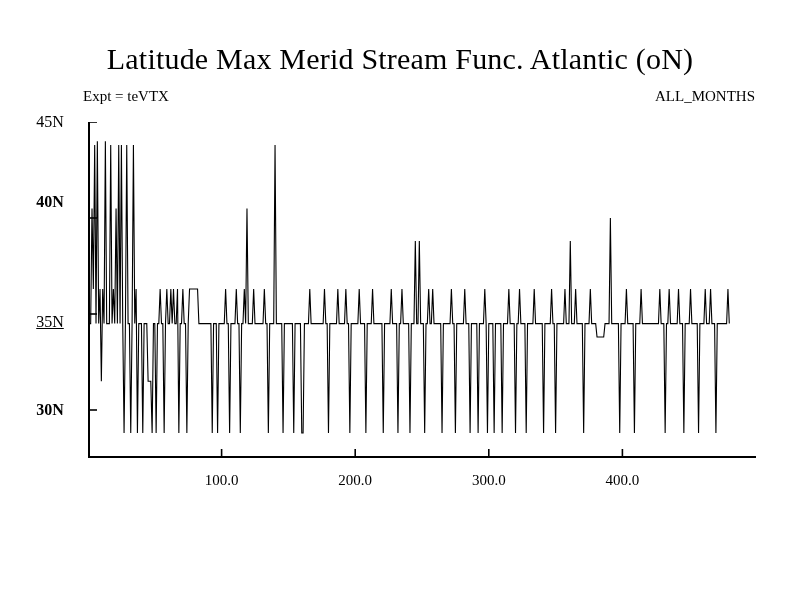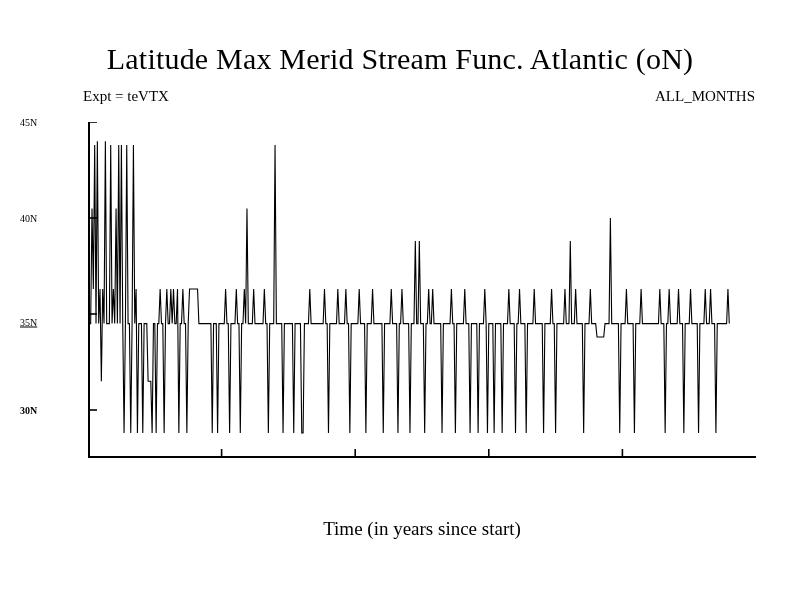--- a/index.html
+++ b/index.html
@@ -80,22 +80,22 @@
     left: 0;
     top: 122px;
     width: 800px;
     height: 336px;
     pointer-events: none;
   }
   .ytlab {
     position: absolute;
     left: 20px;
     width: 60px;
-    text-align: left;
-    font-size: 10px;
+    text-align: center;
+    font-size: 16px;
     transform: translateY(-50%);
   }
   .xlabels {
     position: absolute;
     left: 0;
     top: 458px;
     width: 800px;
     height: 30px;
   }
   .xtlab {
@@ -140,19 +140,24 @@
           <line x1="400.8" x2="400.8" y1="336" y2="327" stroke="#000" stroke-width="1.6"></line>
           <line x1="534.4" x2="534.4" y1="336" y2="327" stroke="#000" stroke-width="1.6"></line>
         </g>
       <path id="dataline" fill="none" stroke="#000000" stroke-width="1.1" stroke-linejoin="miter" stroke-linecap="butt" d="M0.00,311.04L1.34,201.60L2.67,201.60L4.01,86.40L5.34,167.04L6.68,23.04L8.02,201.60L9.35,19.20L10.69,201.60L12.02,167.04L13.36,259.20L14.70,167.04L16.03,201.60L17.37,19.20L18.70,201.60L20.04,201.60L21.38,201.60L22.71,23.04L24.05,201.60L25.38,167.04L26.72,201.60L28.06,86.40L29.39,201.60L30.73,23.04L32.06,201.60L33.40,23.04L34.74,201.60L36.07,311.04L37.41,201.60L38.74,23.04L40.08,201.60L41.42,201.60L42.75,311.04L44.09,201.60L45.42,23.04L46.76,201.60L48.10,167.04L49.43,311.04L50.77,201.60L52.10,201.60L53.44,201.60L54.78,311.04L56.11,201.60L57.45,201.60L58.78,201.60L60.12,259.20L61.46,259.20L62.79,259.20L64.13,311.04L65.46,201.60L66.80,201.60L68.14,311.04L69.47,201.60L70.81,201.60L72.14,167.04L73.48,201.60L74.82,201.60L76.15,311.04L77.49,201.60L78.82,167.04L80.16,201.60L81.50,201.60L82.83,167.04L84.17,201.60L85.50,167.04L86.84,201.60L88.18,201.60L89.51,167.04L90.85,311.04L92.18,201.60L93.52,201.60L94.86,167.04L96.19,201.60L97.53,201.60L98.86,311.04L100.20,201.60L101.54,167.04L102.87,167.04L104.21,167.04L105.54,167.04L106.88,167.04L108.22,167.04L109.55,167.04L110.89,201.60L112.22,201.60L113.56,201.60L114.90,201.60L116.23,201.60L117.57,201.60L118.90,201.60L120.24,201.60L121.58,201.60L122.91,201.60L124.25,311.04L125.58,201.60L126.92,201.60L128.26,201.60L129.59,311.04L130.93,201.60L132.26,201.60L133.60,201.60L134.94,201.60L136.27,201.60L137.61,167.04L138.94,201.60L140.28,201.60L141.62,311.04L142.95,201.60L144.29,201.60L145.62,201.60L146.96,201.60L148.30,167.04L149.63,201.60L150.97,201.60L152.30,311.04L153.64,201.60L154.98,201.60L156.31,167.04L157.65,201.60L158.98,86.40L160.32,201.60L161.66,201.60L162.99,201.60L164.33,201.60L165.66,167.04L167.00,201.60L168.34,201.60L169.67,201.60L171.01,201.60L172.34,201.60L173.68,201.60L175.02,201.60L176.35,167.04L177.69,201.60L179.02,201.60L180.36,311.04L181.70,201.60L183.03,201.60L184.37,201.60L185.70,201.60L187.04,23.04L188.38,201.60L189.71,201.60L191.05,201.60L192.38,201.60L193.72,201.60L195.06,311.04L196.39,201.60L197.73,201.60L199.06,201.60L200.40,201.60L201.74,201.60L203.07,201.60L204.41,201.60L205.74,311.04L207.08,201.60L208.42,201.60L209.75,201.60L211.09,201.60L212.42,201.60L213.76,311.04L215.10,311.04L216.43,201.60L217.77,201.60L219.10,201.60L220.44,201.60L221.78,167.04L223.11,201.60L224.45,201.60L225.78,201.60L227.12,201.60L228.46,201.60L229.79,201.60L231.13,201.60L232.46,201.60L233.80,201.60L235.14,201.60L236.47,167.04L237.81,201.60L239.14,201.60L240.48,311.04L241.82,201.60L243.15,201.60L244.49,201.60L245.82,201.60L247.16,201.60L248.50,201.60L249.83,167.04L251.17,201.60L252.50,201.60L253.84,201.60L255.18,201.60L256.51,201.60L257.85,167.04L259.18,201.60L260.52,201.60L261.86,311.04L263.19,201.60L264.53,201.60L265.86,201.60L267.20,201.60L268.54,201.60L269.87,201.60L271.21,167.04L272.54,201.60L273.88,201.60L275.22,201.60L276.55,201.60L277.89,311.04L279.22,201.60L280.56,201.60L281.90,201.60L283.23,201.60L284.57,167.04L285.90,201.60L287.24,201.60L288.58,201.60L289.91,201.60L291.25,201.60L292.58,201.60L293.92,201.60L295.26,311.04L296.59,201.60L297.93,201.60L299.26,201.60L300.60,201.60L301.94,201.60L303.27,167.04L304.61,201.60L305.94,201.60L307.28,201.60L308.62,201.60L309.95,311.04L311.29,201.60L312.62,201.60L313.96,167.04L315.30,201.60L316.63,201.60L317.97,201.60L319.30,201.60L320.64,201.60L321.98,311.04L323.31,201.60L324.65,201.60L325.98,201.60L327.32,119.04L328.66,201.60L329.99,201.60L331.33,119.04L332.66,201.60L334.00,201.60L335.34,201.60L336.67,311.04L338.01,201.60L339.34,201.60L340.68,167.04L342.02,201.60L343.35,201.60L344.69,167.04L346.02,201.60L347.36,201.60L348.70,201.60L350.03,201.60L351.37,201.60L352.70,201.60L354.04,311.04L355.38,201.60L356.71,201.60L358.05,201.60L359.38,201.60L360.72,201.60L362.06,201.60L363.39,167.04L364.73,201.60L366.06,201.60L367.40,311.04L368.74,201.60L370.07,201.60L371.41,201.60L372.74,201.60L374.08,201.60L375.42,201.60L376.75,167.04L378.09,201.60L379.42,201.60L380.76,201.60L382.10,311.04L383.43,201.60L384.77,201.60L386.10,201.60L387.44,201.60L388.78,201.60L390.11,311.04L391.45,201.60L392.78,201.60L394.12,201.60L395.46,201.60L396.79,167.04L398.13,201.60L399.46,311.04L400.80,201.60L402.14,201.60L403.47,201.60L404.81,201.60L406.14,311.04L407.48,201.60L408.82,201.60L410.15,201.60L411.49,201.60L412.82,201.60L414.16,311.04L415.50,201.60L416.83,201.60L418.17,201.60L419.50,201.60L420.84,167.04L422.18,201.60L423.51,201.60L424.85,201.60L426.18,201.60L427.52,311.04L428.86,201.60L430.19,201.60L431.53,167.04L432.86,201.60L434.20,201.60L435.54,201.60L436.87,201.60L438.21,311.04L439.54,201.60L440.88,201.60L442.22,201.60L443.55,201.60L444.89,201.60L446.22,167.04L447.56,201.60L448.90,201.60L450.23,201.60L451.57,201.60L452.90,201.60L454.24,201.60L455.58,311.04L456.91,201.60L458.25,201.60L459.58,201.60L460.92,201.60L462.26,201.60L463.59,167.04L464.93,201.60L466.26,201.60L467.60,311.04L468.94,201.60L470.27,201.60L471.61,201.60L472.94,201.60L474.28,201.60L475.62,201.60L476.95,167.04L478.29,201.60L479.62,201.60L480.96,201.60L482.30,119.04L483.63,201.60L484.97,201.60L486.30,201.60L487.64,167.04L488.98,201.60L490.31,201.60L491.65,201.60L492.98,201.60L494.32,201.60L495.66,311.04L496.99,201.60L498.33,201.60L499.66,201.60L501.00,201.60L502.34,167.04L503.67,201.60L505.01,201.60L506.34,201.60L507.68,201.60L509.02,215.04L510.35,215.04L511.69,215.04L513.02,215.04L514.36,215.04L515.70,215.04L517.03,201.60L518.37,201.60L519.70,201.60L521.04,201.60L522.38,96.00L523.71,201.60L525.05,201.60L526.38,201.60L527.72,201.60L529.06,201.60L530.39,201.60L531.73,311.04L533.06,201.60L534.40,201.60L535.74,201.60L537.07,201.60L538.41,167.04L539.74,201.60L541.08,201.60L542.42,201.60L543.75,201.60L545.09,201.60L546.42,311.04L547.76,201.60L549.10,201.60L550.43,201.60L551.77,201.60L553.10,167.04L554.44,201.60L555.78,201.60L557.11,201.60L558.45,201.60L559.78,201.60L561.12,201.60L562.46,201.60L563.79,201.60L565.13,201.60L566.46,201.60L567.80,201.60L569.14,201.60L570.47,201.60L571.81,167.04L573.14,201.60L574.48,201.60L575.82,201.60L577.15,311.04L578.49,201.60L579.82,201.60L581.16,167.04L582.50,201.60L583.83,201.60L585.17,201.60L586.50,201.60L587.84,201.60L589.18,201.60L590.51,167.04L591.85,201.60L593.18,201.60L594.52,201.60L595.86,311.04L597.19,201.60L598.53,201.60L599.86,201.60L601.20,201.60L602.54,167.04L603.87,201.60L605.21,201.60L606.54,201.60L607.88,201.60L609.22,201.60L610.55,311.04L611.89,201.60L613.22,201.60L614.56,201.60L615.90,201.60L617.23,167.04L618.57,201.60L619.90,201.60L621.24,201.60L622.58,167.04L623.91,201.60L625.25,201.60L626.58,201.60L627.92,311.04L629.26,201.60L630.59,201.60L631.93,201.60L633.26,201.60L634.60,201.60L635.94,201.60L637.27,201.60L638.61,201.60L639.94,167.04L641.28,201.60L642.62,NaNL643.95,NaNL645.29,NaNL646.62,NaNL647.96,NaNL649.30,NaNL650.63,NaNL651.97,NaNL653.30,NaNL654.64,NaNL655.98,NaNL657.31,NaNL658.65,NaNL659.98,NaNL661.32,NaNL662.66,NaNL663.99,NaNL665.33,NaNL666.66,NaN"></path>
     </svg>
   </div>
 
   <div class="ylabels" id="ylabels">
       <div class="ytlab" style="top: 288px; font-weight: bold;">30N</div>
       <div class="ytlab" style="top: 200px; text-decoration: underline;">35N</div>
-      <div class="ytlab" style="top: 96px;">40N</div>
+      <div class="ytlab" style="top: 80px; font-weight: bold;">40N</div>
       <div class="ytlab" style="top: 0px;">45N</div>
     </div>
+  <div class="xlabels" id="xlabelwrap">
+      <div class="xtlab" style="left: 221.6px;">100.0</div>
+      <div class="xtlab" style="left: 355.2px;">200.0</div>
+      <div class="xtlab" style="left: 488.8px;">300.0</div>
+      <div class="xtlab" style="left: 622.4px;">400.0</div>
+    </div>
 
-  <div id="xaxis-title">Time (in years since start)</div>
 
 </div>
 
 </body></html>

